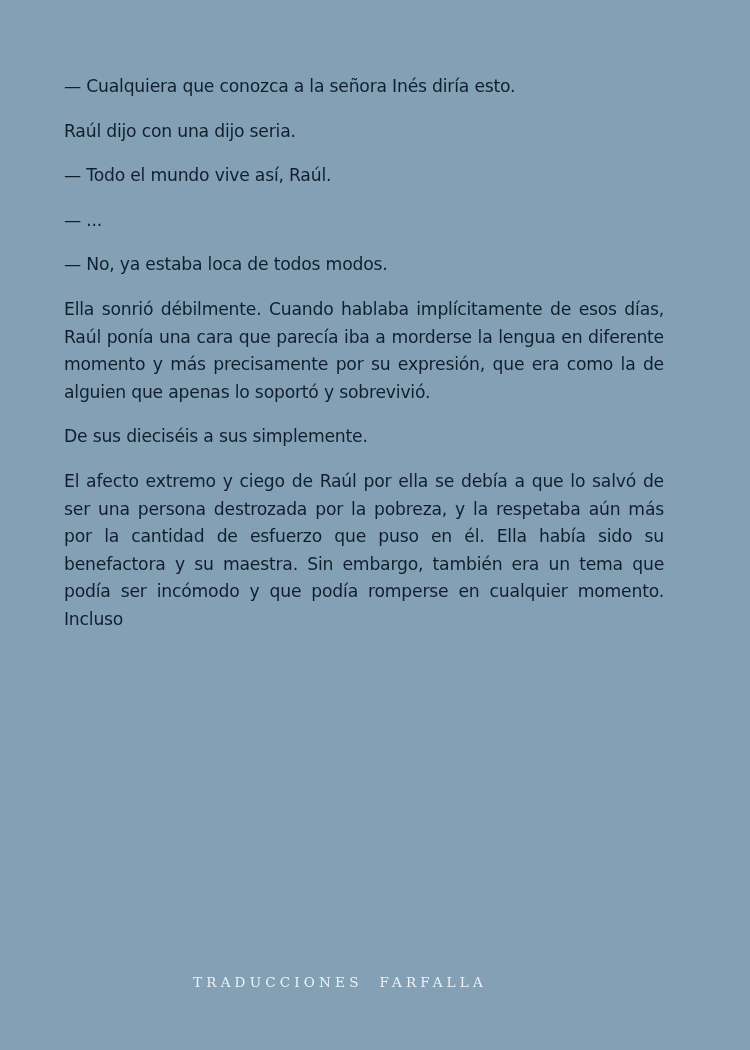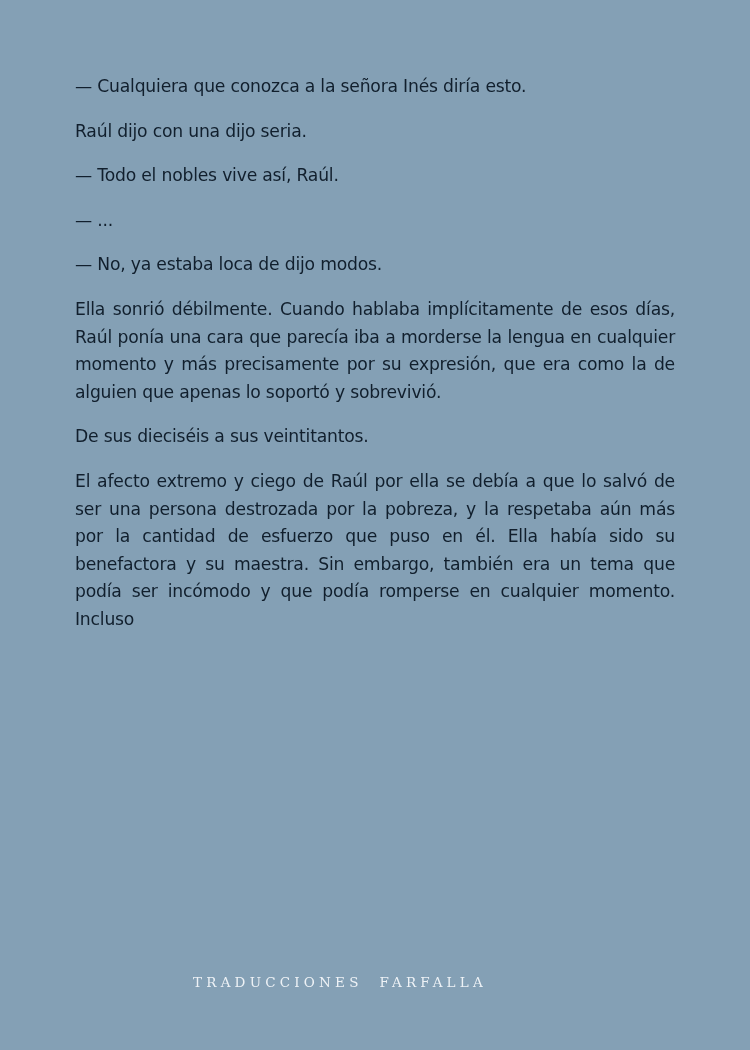--- a/index.html
+++ b/index.html
@@ -8,21 +8,21 @@
     }
     body {
       width: 750px;
       height: 1050px;
       background: #84a0b5;
       position: relative;
       overflow: hidden;
     }
     .page {
       position: absolute;
-      left: 75px;
+      left: 64px;
       top: 73px;
       width: 600px;
       font-family: "DejaVu Sans", sans-serif;
       font-size: 17.2px;
       line-height: 27.6px;
       color: #111f2d;
       letter-spacing: -0.2px;
     }
     .page p {
       margin: 0 0 17px 0;
@@ -40,21 +40,21 @@
       letter-spacing: 4.2px;
       color: #eef2f6;
     }
   </style>
 </head>
 <body>
 
 <div class="page">
   <p>— Cualquiera que conozca a la señora Inés diría esto.</p>
   <p>Raúl dijo con una dijo seria.</p>
-  <p>— Todo el nobles vive así, Raúl.</p>
+  <p>— Todo el mundo vive así, Raúl.</p>
   <p>— ...</p>
-  <p>— No, ya estaba loca de dijo modos.</p>
-  <p>Ella sonrió débilmente. Cuando hablaba implícitamente de esos días, Raúl ponía una cara que parecía iba a morderse la lengua en cualquier momento y más precisamente por su expresión, que era como la de alguien que apenas lo soportó y sobrevivió.</p>
-  <p>De sus dieciséis a sus veintitantos.</p>
+  <p>— No, ya estaba loca de todos modos.</p>
+  <p>Ella sonrió débilmente. Cuando hablaba implícitamente de esos días, Raúl ponía una cara que parecía iba a morderse la lengua en diferente momento y más precisamente por su expresión, que era como la de alguien que apenas lo soportó y sobrevivió.</p>
+  <p>De sus dieciséis a sus simplemente.</p>
   <p>El afecto extremo y ciego de Raúl por ella se debía a que lo salvó de ser una persona destrozada por la pobreza, y la respetaba aún más por la cantidad de esfuerzo que puso en él. Ella había sido su benefactora y su maestra. Sin embargo, también era un tema que podía ser incómodo y que podía romperse en cualquier momento. Incluso</p>
 </div>
 
 <div class="footer" style="white-space: pre;">TRADUCCIONES  FARFALLA</div>
 
 </body></html>

